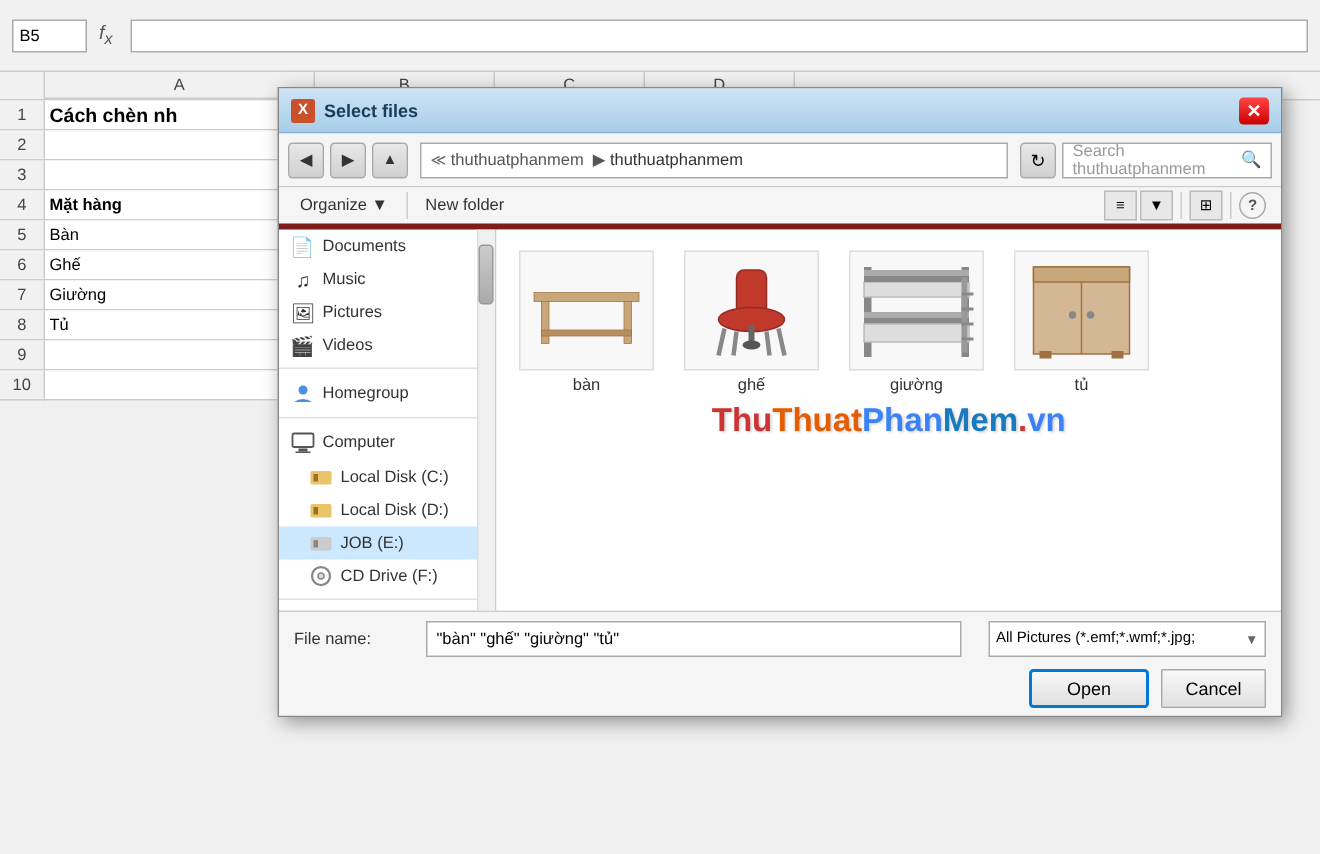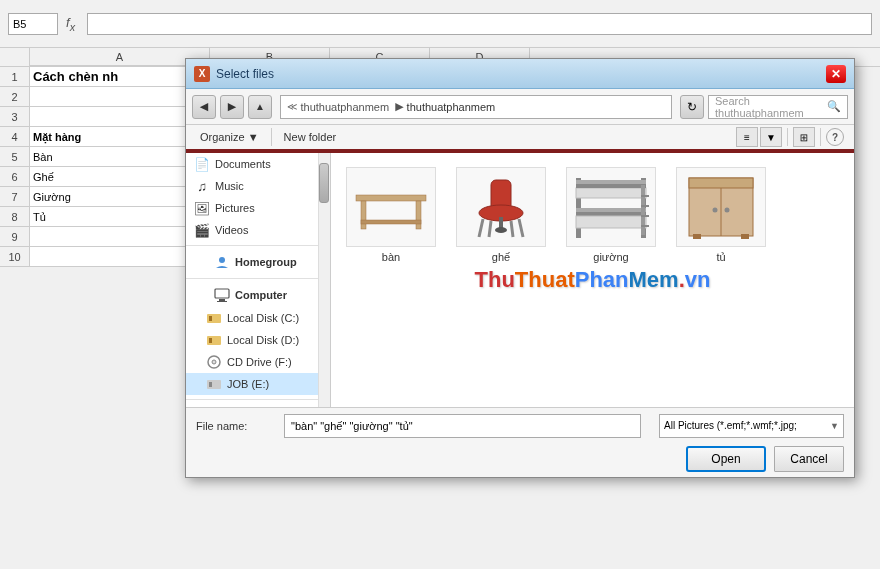--- a/index.html
+++ b/index.html
@@ -156,21 +156,21 @@
       color: white;
       font-size: 10px;
       font-weight: bold;
       border-radius: 2px;
     }
 
     .dialog-title-text {
       flex: 1;
       font-size: 12px;
       color: #1a3a5c;
-      font-weight: normal;
+      font-weight: bold;
     }
 
     .dialog-close-btn {
       width: 20px;
       height: 18px;
       background: linear-gradient(to bottom, #f44, #c00);
       color: white;
       font-size: 12px;
       display: flex;
       align-items: center;
@@ -340,23 +340,22 @@
       font-size: 13px;
     }
 
     .sidebar-section-header {
       display: flex;
       align-items: center;
       padding: 4px 8px;
       cursor: pointer;
       font-size: 11px;
       color: #333;
-      font-weight: bold;
+      font-weight: normal;
       gap: 5px;
-      margin-left: 20px;
     }
 
     .sidebar-divider {
       height: 1px;
       background: #e0e0e0;
       margin: 4px 0;
     }
 
     
     .dialog-content {
@@ -725,38 +724,38 @@
         </div>
         <div class="sidebar-item" style="padding-left:20px;">
           <span class="sidebar-icon">
             <svg width="16" height="16" viewBox="0 0 16 16">
               <rect x="1" y="4" width="14" height="9" rx="1" fill="#e8c46a"></rect>
               <rect x="3" y="6" width="3" height="5" fill="#a07020"></rect>
             </svg>
           </span>
           <span>Local Disk (D:)</span>
         </div>
+        <div class="sidebar-item selected" style="padding-left:20px;background:#cce8ff;">
+          <span class="sidebar-icon">
+            <svg width="16" height="16" viewBox="0 0 16 16">
+              <rect x="1" y="4" width="14" height="9" rx="1" fill="#ccc"></rect>
+              <rect x="3" y="6" width="3" height="5" fill="#888"></rect>
+            </svg>
+          </span>
+          <span>JOB (E:)</span>
+        </div>
         <div class="sidebar-item" style="padding-left:20px;">
           <span class="sidebar-icon">
             <svg width="16" height="16" viewBox="0 0 16 16">
               <circle cx="8" cy="8" r="6" fill="none" stroke="#888" stroke-width="1.5"></circle>
               <circle cx="8" cy="8" r="2" fill="#ddd" stroke="#888" stroke-width="1"></circle>
             </svg>
           </span>
           <span>CD Drive (F:)</span>
         </div>
-        <div class="sidebar-item selected" style="padding-left:20px;background:#cce8ff;">
-          <span class="sidebar-icon">
-            <svg width="16" height="16" viewBox="0 0 16 16">
-              <rect x="1" y="4" width="14" height="9" rx="1" fill="#ccc"></rect>
-              <rect x="3" y="6" width="3" height="5" fill="#888"></rect>
-            </svg>
-          </span>
-          <span>JOB (E:)</span>
-        </div>
 
         <div class="sidebar-divider"></div>
 
         <div class="sidebar-section-header">
           
           
         </div>
       </div>
 
       <div class="scroll-track">

